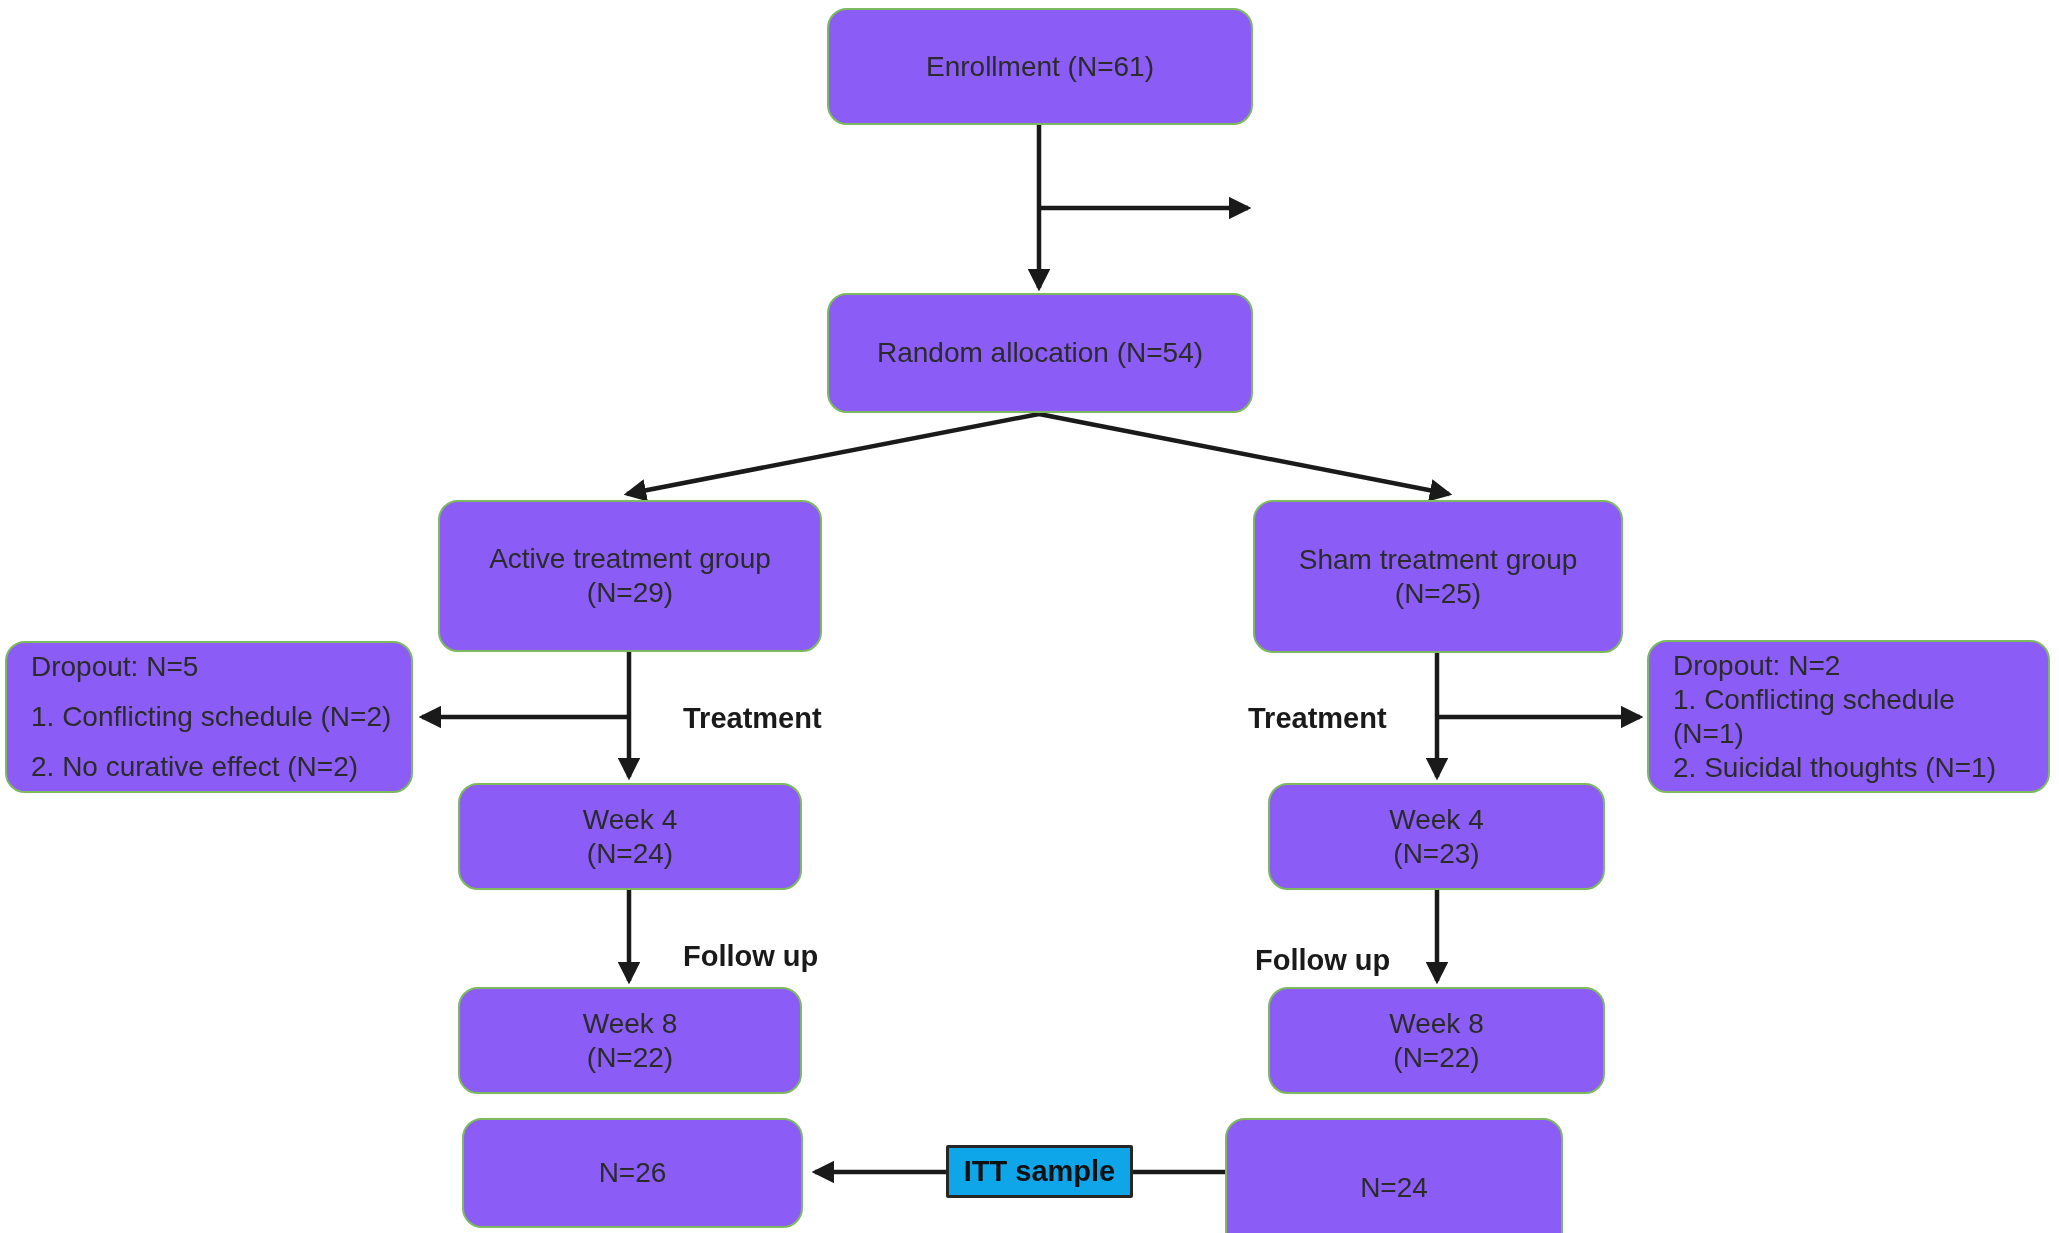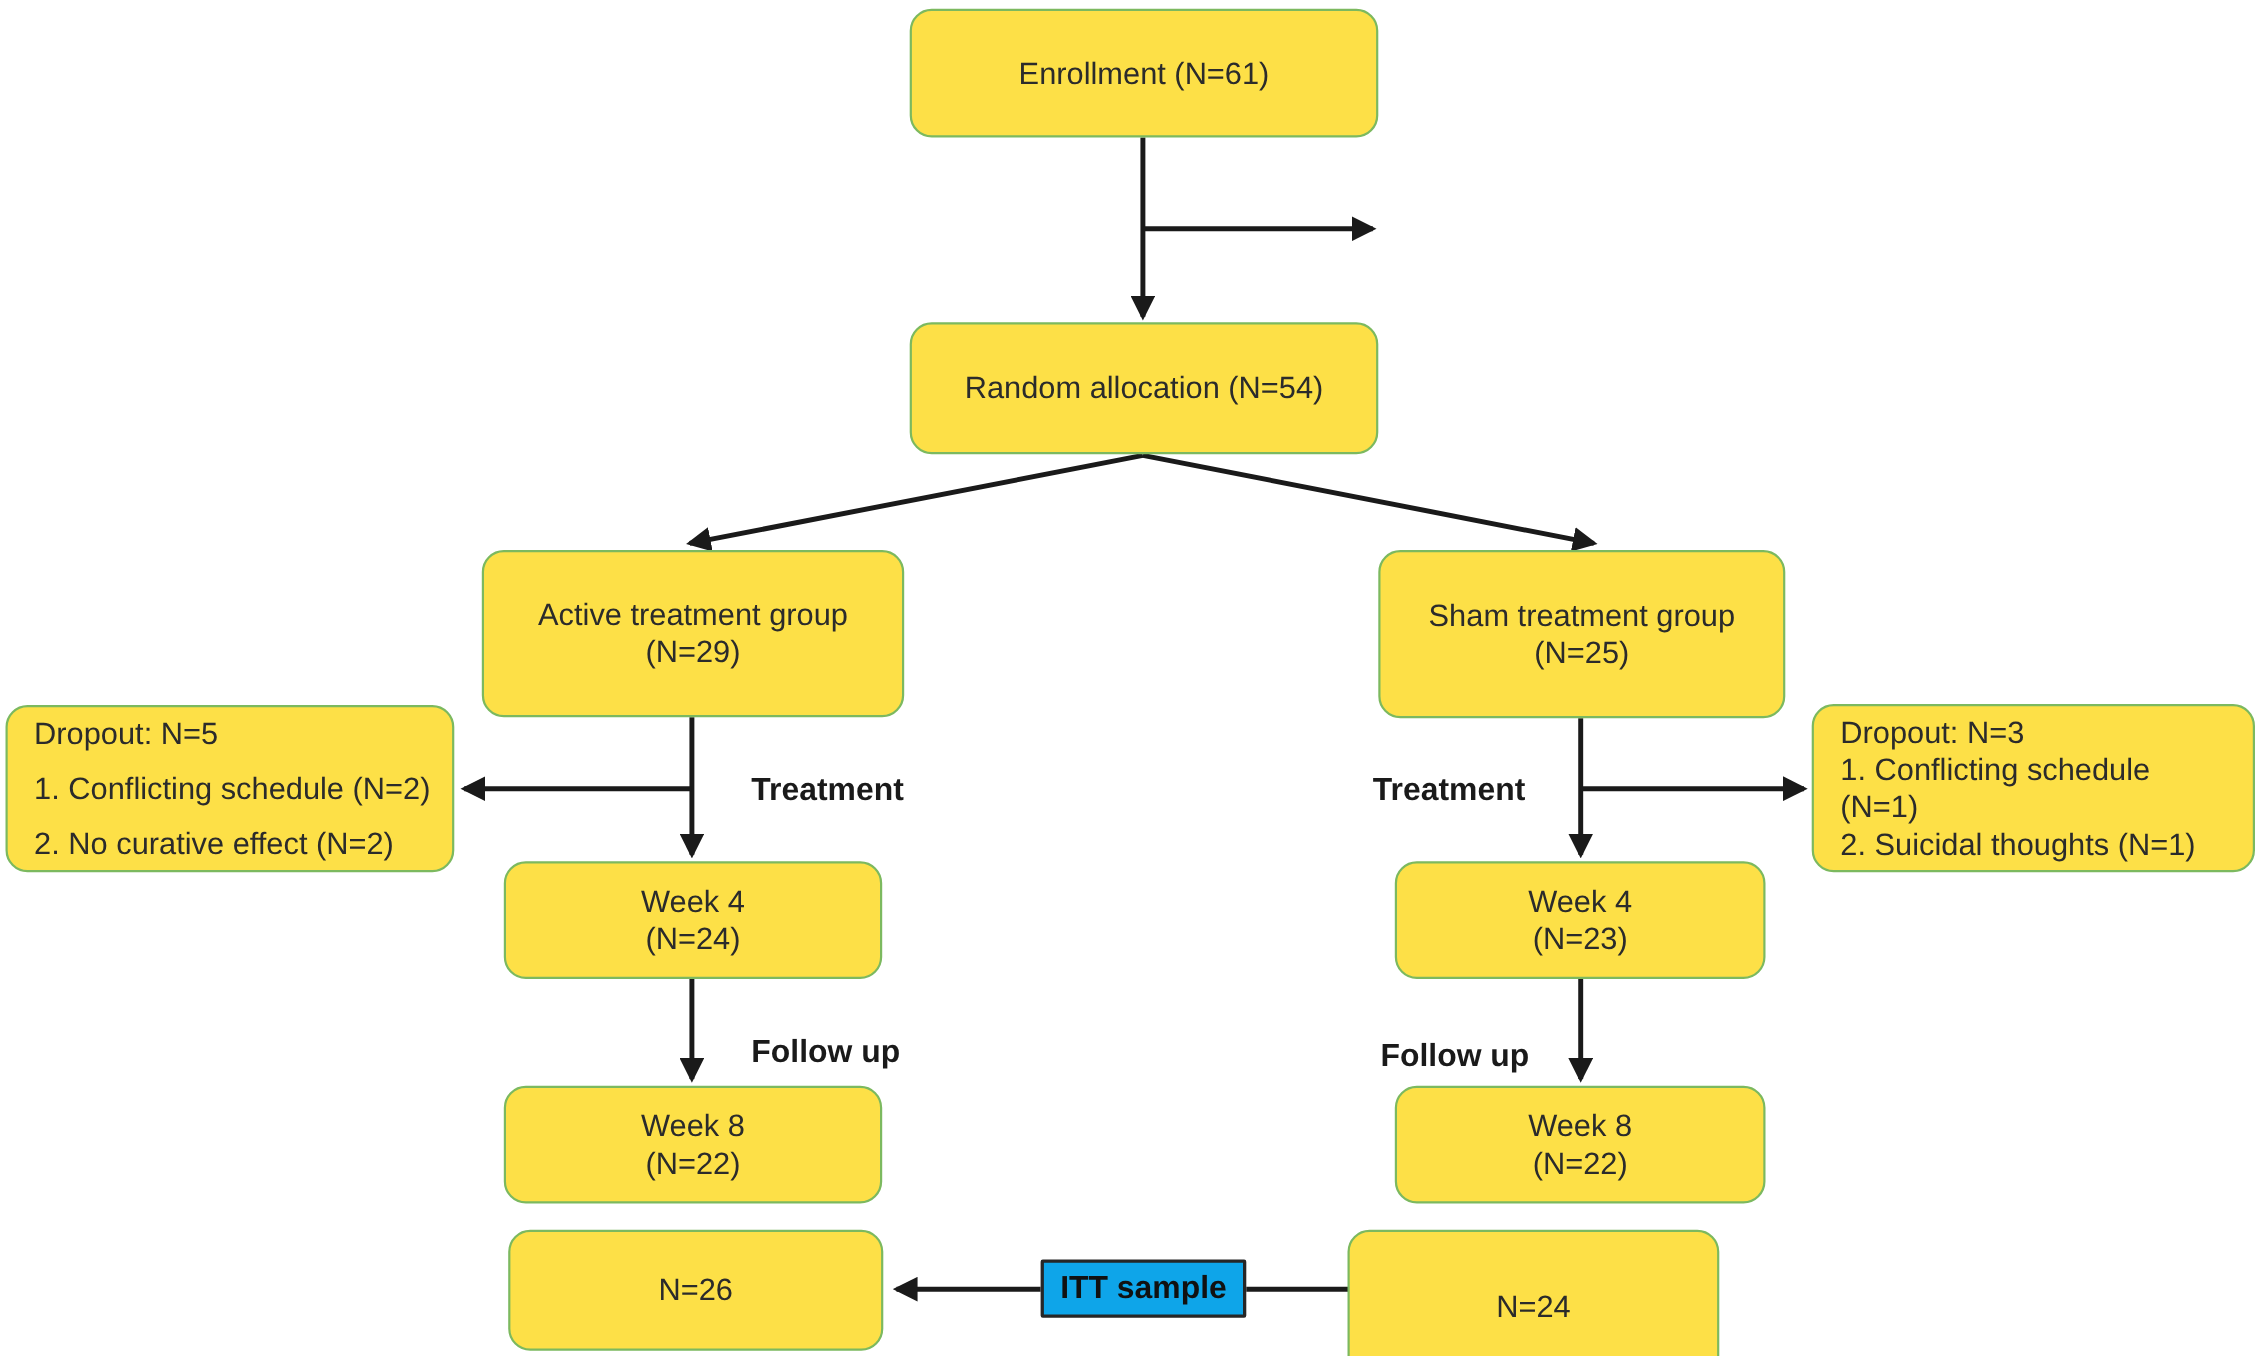--- a/index.html
+++ b/index.html
@@ -14,21 +14,21 @@
     background:#ffffff;
     font-family:"Liberation Sans","DejaVu Sans",sans-serif;
     overflow:hidden;
   }
   svg.wires{position:absolute;left:0;top:0;width:2059px;height:1233px;}
   .conn{stroke:var(--arrow);stroke-width:4.5;fill:none;}
   .arrowhead path{fill:var(--arrow);}
   .gbox{
     position:absolute;box-sizing:border-box;
     border:2.5px solid var(--green);
-    border-radius:20px;background:#fde047;
+    border-radius:20px;background:#8b5cf6;
     display:flex;flex-direction:column;
     align-items:center;justify-content:center;
     color:var(--text);font-size:28px;line-height:34px;text-align:center;
   }
   .gbox.left-text{align-items:flex-start;text-align:left;padding:0 16px 0 24px;}
   .stage-label{
     position:absolute;font-weight:bold;color:#1a1a1a;
     font-size:29px;
   }
   .itt{
@@ -101,21 +101,21 @@
     <span>(N=25)</span>
   </div>
 
   <div class="gbox left-text" id="box-dropout-left">
     <span>Dropout: N=5</span>
     <span>1. Conflicting schedule (N=2)</span>
     <span>2. No curative effect (N=2)</span>
   </div>
 
   <div class="gbox left-text" id="box-dropout-right">
-    <span>Dropout: N=3</span>
+    <span>Dropout: N=2</span>
     <span>1. Conflicting schedule (N=1)</span>
     <span>2. Suicidal thoughts (N=1)</span>
   </div>
 
   <div class="stage-label" id="label-treatment-left">Treatment</div>
   <div class="stage-label" id="label-treatment-right">Treatment</div>
 
   <div class="gbox" id="box-week4-left">
     <span>Week 4</span>
     <span>(N=24)</span>

